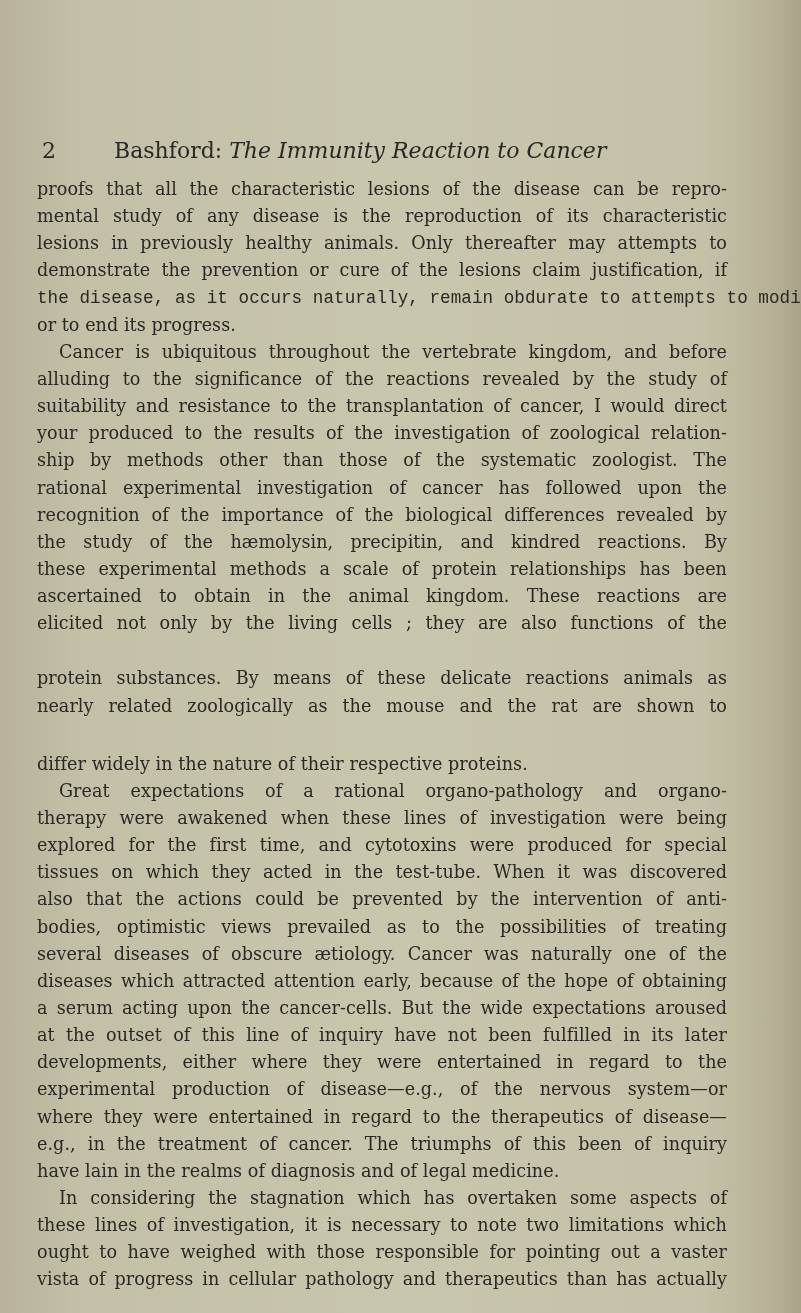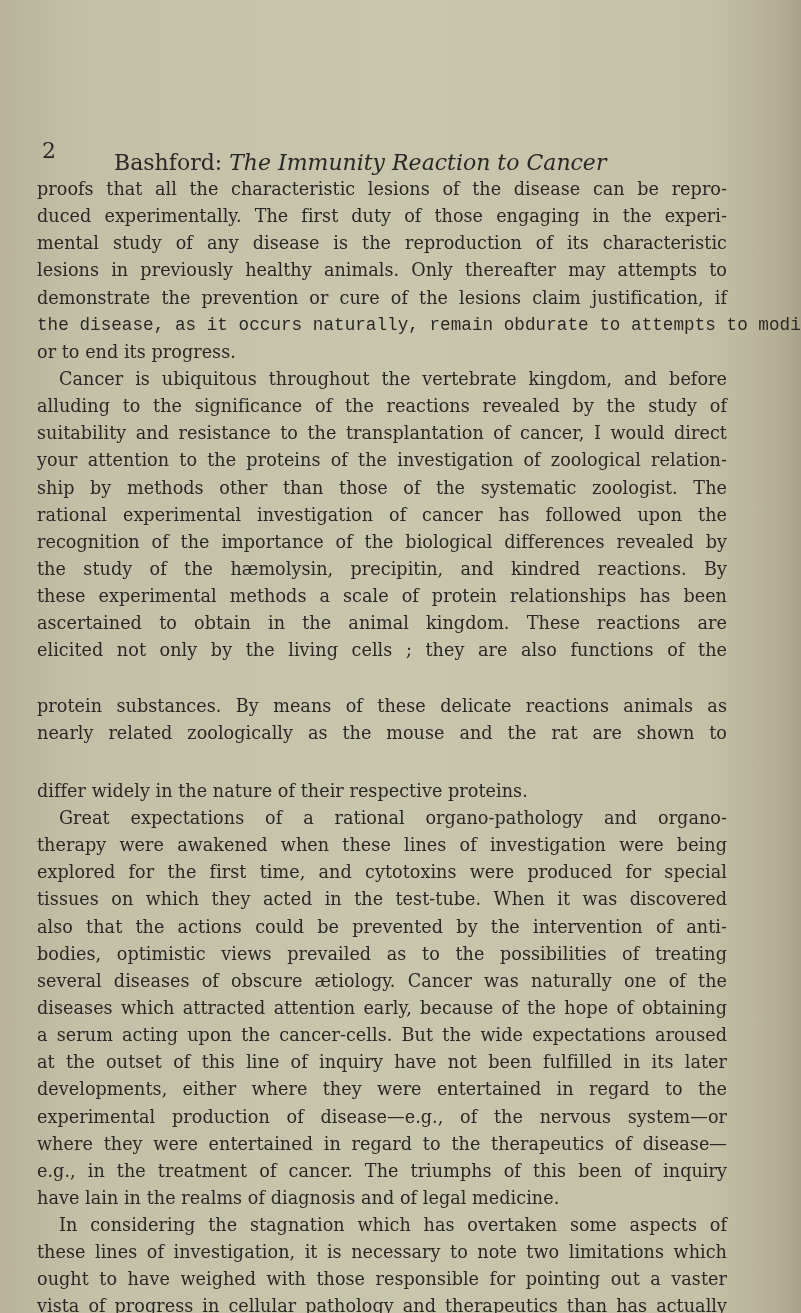--- a/index.html
+++ b/index.html
@@ -31,21 +31,21 @@
       white-space: nowrap;
     }
     .page-number {
       position: absolute;
       left: 0;
       top: 0;
     }
     .head-title {
       position: absolute;
       left: 72px;
-      top: 12px;
+      top: 0;
     }
     .head-author { font-style: normal; }
     .head-sep { font-style: normal; }
     .head-work { font-style: italic; }
     .body-text {
       position: absolute;
       top: 176px;
       left: 37px;
       width: 690px;
       font-size: 17.6px;
@@ -72,30 +72,29 @@
 <body>
 
 <div class="page">
   <div class="running-head">
     <span class="page-number">2</span>
     <span class="head-title"><span class="head-author">Bashford</span><span class="head-sep">: </span><span class="head-work">The Immunity Reaction to Cancer</span></span>
   </div>
 
   <div class="body-text" id="body-text">
       <span class="line" style="display: block; width: auto; text-align-last: justify;">proofs that all the characteristic lesions of the disease can be repro-</span>
-      <span class="line" style="display: block; width: auto; text-align-last: justify;">duced experimentally.  The first duty of those engaging in the experi-</span>
       <span class="line" style="display: block; width: auto; text-align-last: justify;">mental study of any disease is the reproduction of its characteristic</span>
       <span class="line" style="display: block; width: auto; text-align-last: justify;">lesions in previously healthy animals.  Only thereafter may attempts to</span>
       <span class="line" style="display: block; width: auto; text-align-last: justify;">demonstrate the prevention or cure of the lesions claim justification, if</span>
       <span class="line" style="display: block; width: auto; text-align-last: justify; font-family: Liberation Mono, monospace;">the disease, as it occurs naturally, remain obdurate to attempts to modify</span>
       <span class="line last" style="display: block; width: auto; text-align-last: left;">or to end its progress.</span>
       <span class="line indent" style="display: block; width: auto; text-align-last: justify;">Cancer is ubiquitous throughout the vertebrate kingdom, and before</span>
       <span class="line" style="display: block; width: auto; text-align-last: justify;">alluding to the significance of the reactions revealed by the study of</span>
       <span class="line" style="display: block; width: auto; text-align-last: justify;">suitability and resistance to the transplantation of cancer, I would direct</span>
-      <span class="line" style="display: block; width: auto; text-align-last: justify;">your attention to the proteins of the investigation of zoological relation-</span>
+      <span class="line" style="display: block; width: auto; text-align-last: justify;">your produced to the results of the investigation of zoological relation-</span>
       <span class="line" style="display: block; width: auto; text-align-last: justify;">ship by methods other than those of the systematic zoologist.  The</span>
       <span class="line" style="display: block; width: auto; text-align-last: justify;">rational experimental investigation of cancer has followed upon the</span>
       <span class="line" style="display: block; width: auto; text-align-last: justify;">recognition of the importance of the biological differences revealed by</span>
       <span class="line" style="display: block; width: auto; text-align-last: justify;">the study of the hæmolysin, precipitin, and kindred reactions.  By</span>
       <span class="line" style="display: block; width: auto; text-align-last: justify;">these experimental methods a scale of protein relationships has been</span>
       <span class="line" style="display: block; width: auto; text-align-last: justify;">ascertained to obtain in the animal kingdom.  These reactions are</span>
       <span class="line" style="display: block; width: auto; text-align-last: justify;">elicited not only by the living cells ; they are also functions of the</span>
       <span class="line" style="display: block; width: auto; text-align-last: justify; margin-top: 28px;">protein substances.  By means of these delicate reactions animals as</span>
       <span class="line" style="display: block; width: auto; text-align-last: justify;">nearly related zoologically as the mouse and the rat are shown to</span>
       <span class="line last" style="display: block; width: auto; text-align-last: left; margin-top: 31px;">differ widely in the nature of their respective proteins.</span>

